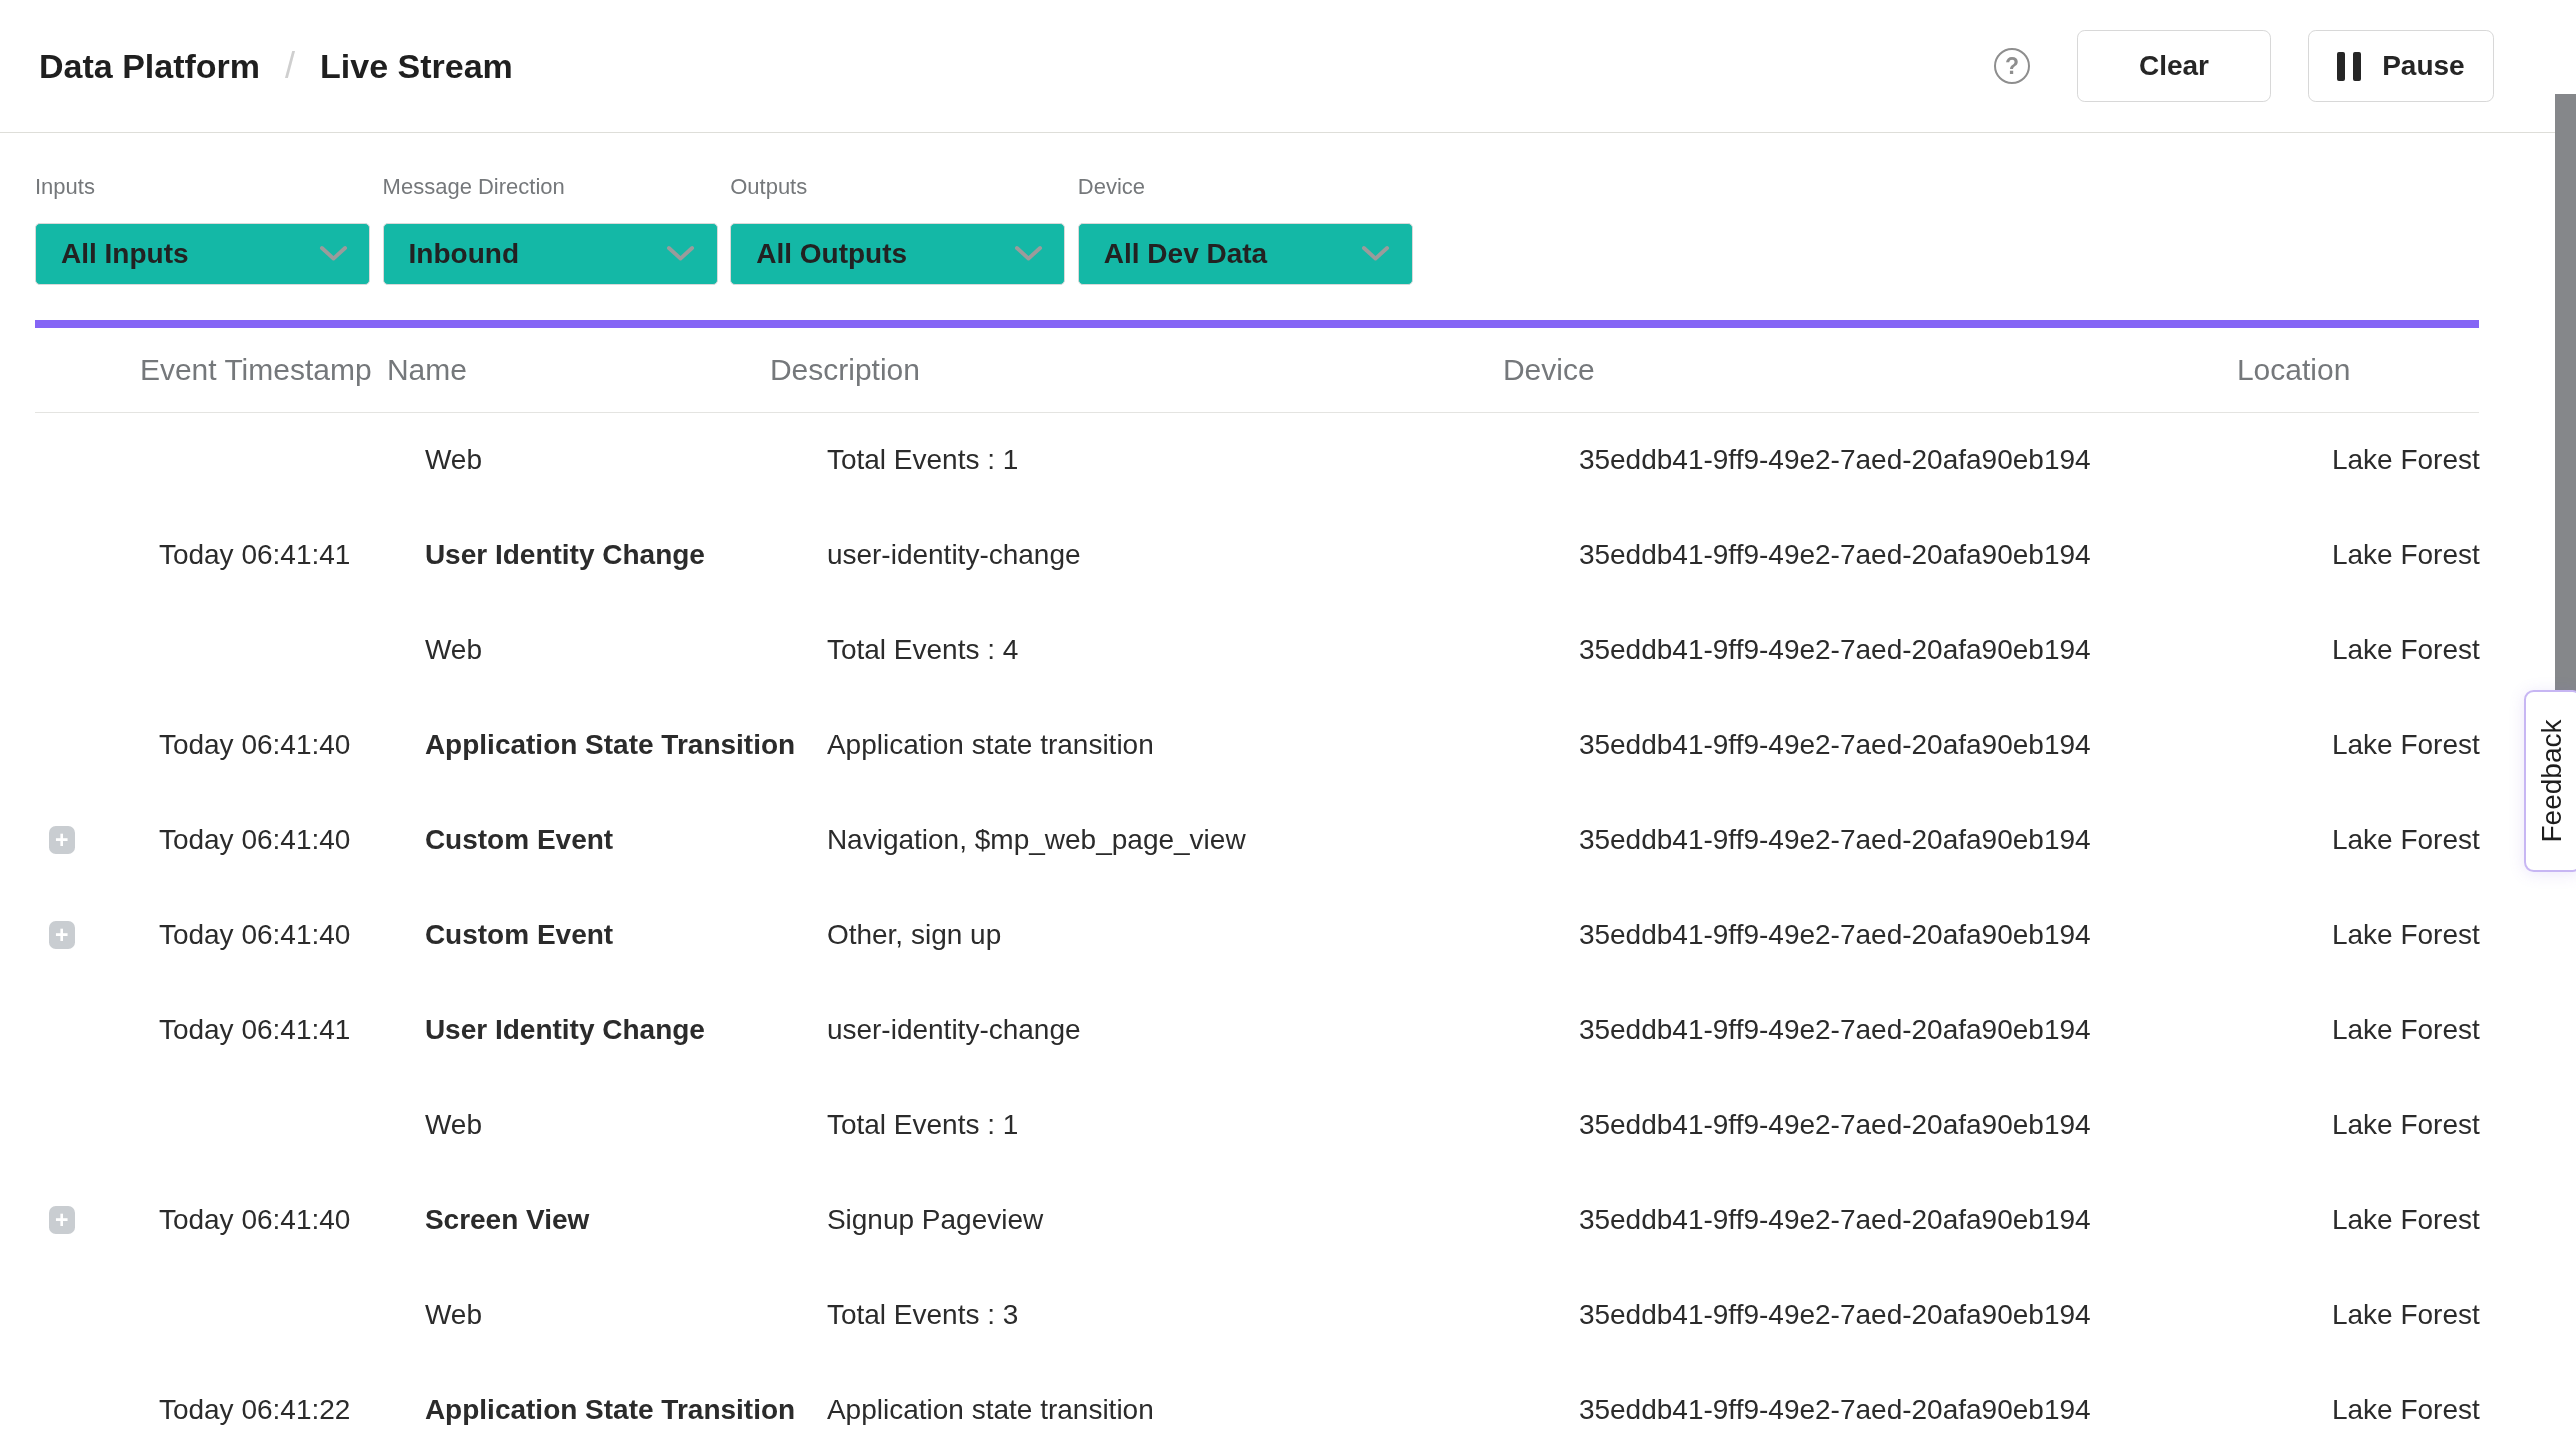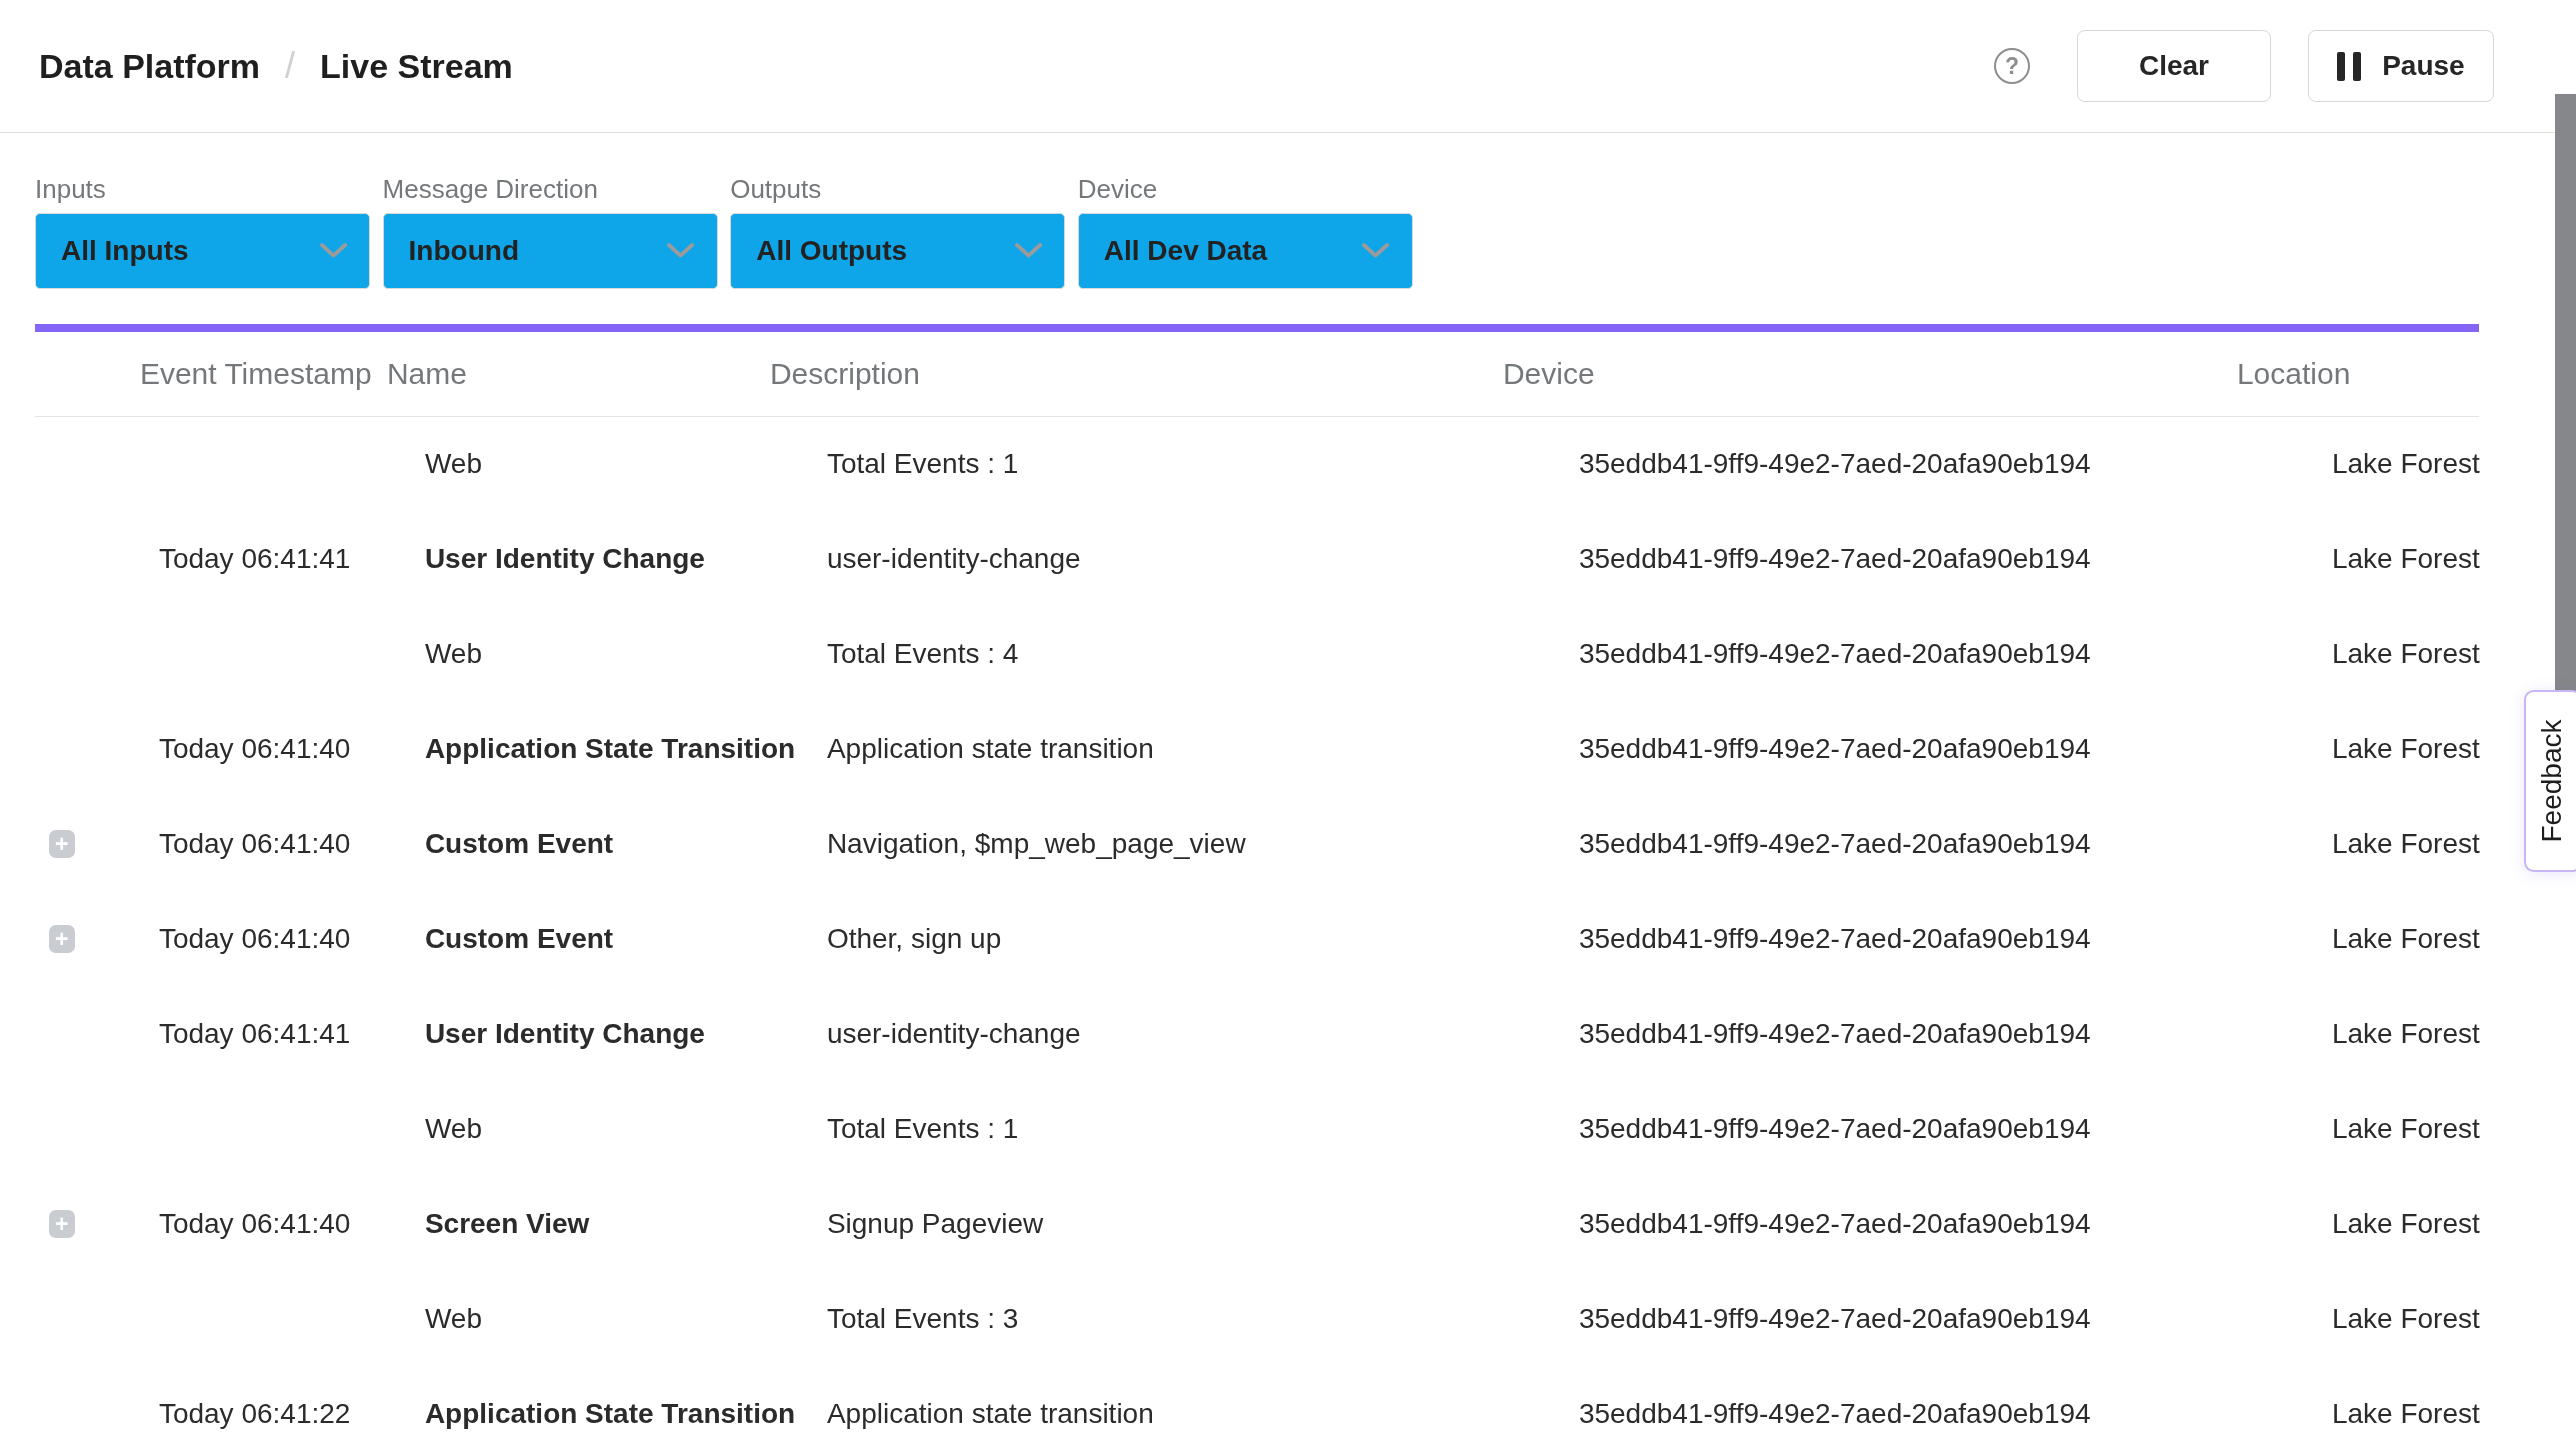--- a/index.html
+++ b/index.html
@@ -29,23 +29,23 @@
     display:flex; align-items:center; justify-content:center; cursor:pointer;
   }
   .btn-clear { width:194px; margin-right:37px; }
   .btn-pause { width:186px;text-align:right; }
   .pause-glyph { display:inline-flex; gap:7.8px; margin-right:21.4px; }
   .pause-glyph i { display:block; width:7.8px; height:29px; background:#262626; border-radius:1.9px; }
 
   
   .filters { display:flex; gap:12.6px; padding:41px 0 0 35px; }
   .filter { width:335px; }
-  .filter .flabel { display:block; font-size:26px; color:#75787b; margin-bottom:8px; }
+  .filter .flabel { display:block; font-size:22px; color:#75787b; margin-bottom:23px; }
   .selectbox {
-    height:76px; border:1.9px solid #d9d9d9; border-radius:4.9px; background:#0ea5e9;
+    height:62px; border:1.9px solid #d9d9d9; border-radius:4.9px; background:#14b8a6;
     display:flex; align-items:center; padding:0 21.4px 0 25px; cursor:pointer;
   }
   .selectbox .val { font-size:28px; font-weight:700; color:#222; flex:1; }
   .selectbox svg { flex:none; }
 
   
   .accent-rule { height:7.8px; margin:35px 97px 0 35px; }
 
   
   .table { margin:0 97px 0 35px; }

